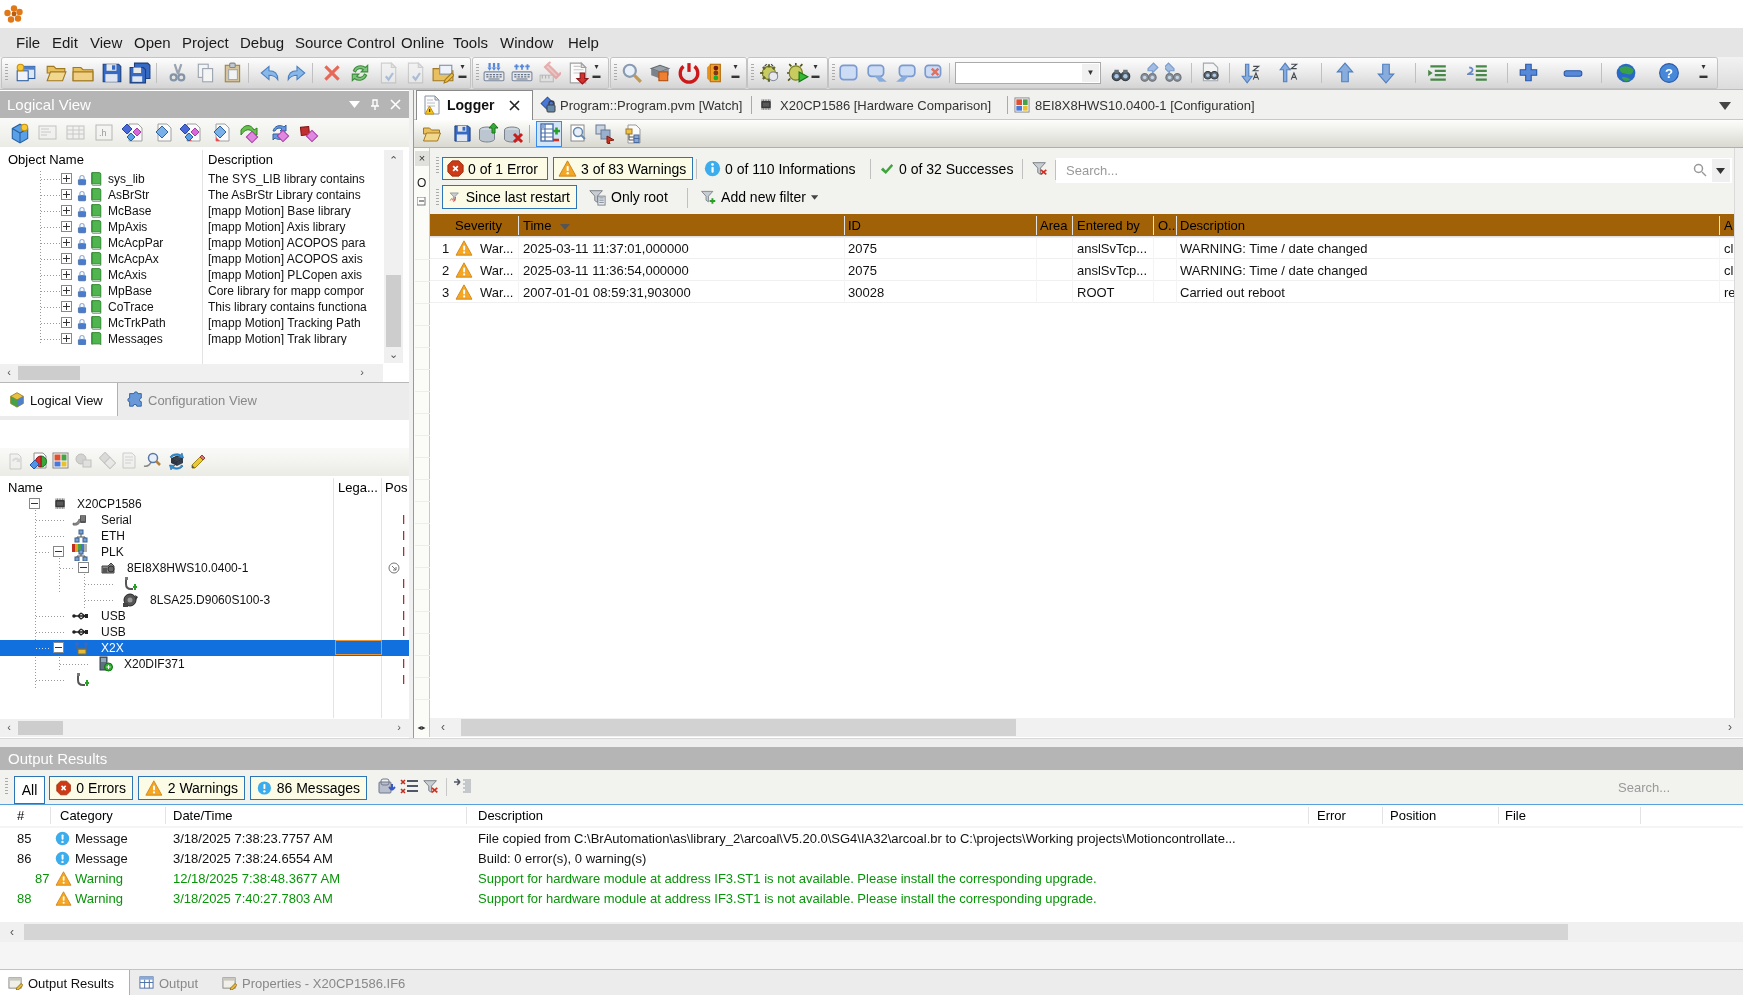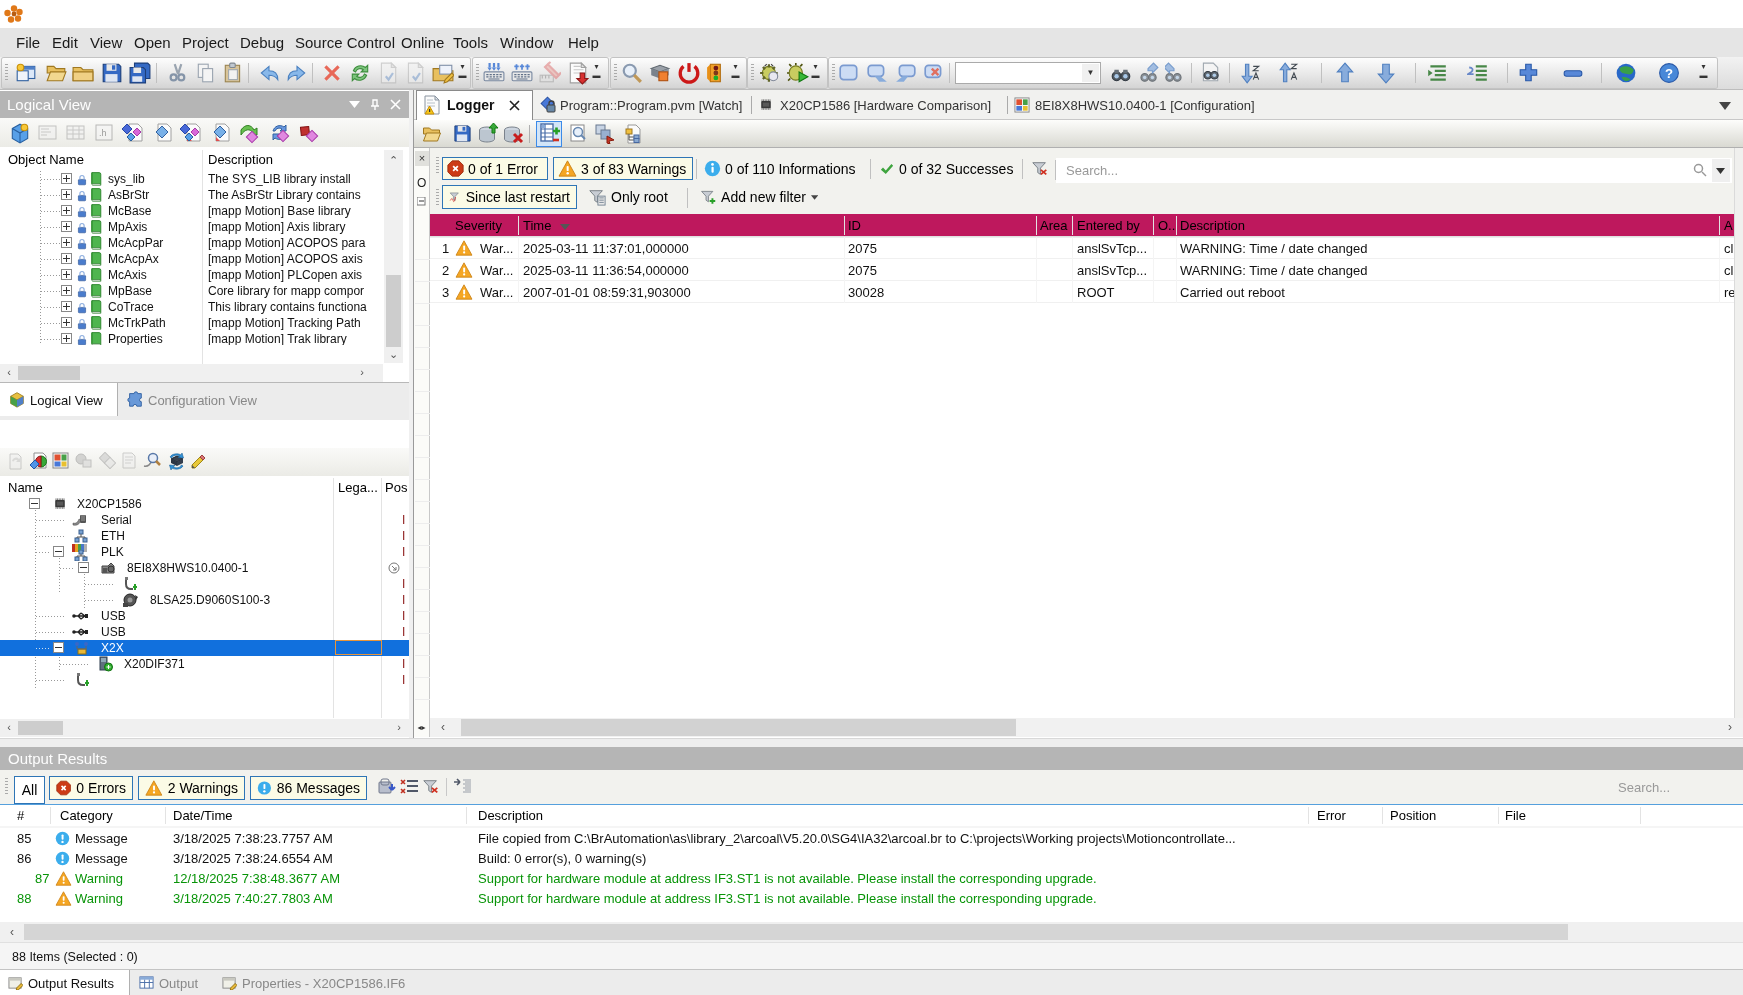--- a/index.html
+++ b/index.html
@@ -578,21 +578,21 @@
 <div class="treerow" style="left:0;top:0px;width:383px">
 <span class="abs" style="left:41px;top:8px;width:19px;height:1px;background:repeating-linear-gradient(90deg,#999 0 1px,transparent 1px 3px)"></span>
 <div class="plusbox plus" style="left:61px"></div>
 <svg class="abs" style="left:76px;top:3px" width="12" height="12">
             <use href="#i-lock"></use>
           </svg>
 <svg class="abs" style="left:88px;top:0px" width="16" height="16">
             <use href="#i-book"></use>
           </svg>
 <span class="abs" style="left:108px">sys_lib</span>
-<span class="abs" style="left:208px">The SYS_LIB library install</span>
+<span class="abs" style="left:208px">The SYS_LIB library contains</span>
 </div>
 <div class="treerow" style="left:0;top:16px;width:383px">
 <span class="abs" style="left:41px;top:8px;width:19px;height:1px;background:repeating-linear-gradient(90deg,#999 0 1px,transparent 1px 3px)"></span>
 <div class="plusbox plus" style="left:61px"></div>
 <svg class="abs" style="left:76px;top:3px" width="12" height="12">
             <use href="#i-lock"></use>
           </svg>
 <svg class="abs" style="left:88px;top:0px" width="16" height="16">
             <use href="#i-book"></use>
           </svg>
@@ -697,21 +697,21 @@
 </div>
 <div class="treerow" style="left:0;top:160px;width:383px">
 <span class="abs" style="left:41px;top:8px;width:19px;height:1px;background:repeating-linear-gradient(90deg,#999 0 1px,transparent 1px 3px)"></span>
 <div class="plusbox plus" style="left:61px"></div>
 <svg class="abs" style="left:76px;top:3px" width="12" height="12">
             <use href="#i-lock"></use>
           </svg>
 <svg class="abs" style="left:88px;top:0px" width="16" height="16">
             <use href="#i-book"></use>
           </svg>
-<span class="abs" style="left:108px">Properties</span>
+<span class="abs" style="left:108px">Messages</span>
 <span class="abs" style="left:208px">[mapp Motion] Trak library</span>
 </div>
   </div>
 
   <div class="abs sbtrack" style="left:384px;top:60px;width:19px;height:213px">
     <div class="arrowglyph" style="margin-top:2px">⌃</div>
     <div class="sbthumb abs" style="left:2px;top:125px;width:15px;height:72px"></div>
     <div class="arrowglyph abs" style="left:0;bottom:1px;width:19px">⌄</div>
   </div>
 
@@ -1117,21 +1117,21 @@
             <use href="#i-funnel"></use>
             <path d="M12 15h7m-3.5-3.5v7" stroke="#28a028" stroke-width="2.4"></path>
           </svg>
           <span>Add new filter</span>
       <svg width="8" height="5" viewBox="0 0 8 5">
             <path d="M0 0h8L4 5z" fill="#444"></path>
           </svg>
     </div>
   </div>
 
-  <div class="abs" style="left:16px;top:124px;width:1304px;height:23px;background:#be185d;border-bottom:1px solid #e0e0e0">
+  <div class="abs" style="left:16px;top:124px;width:1304px;height:23px;background:#a16207;border-bottom:1px solid #e0e0e0">
     <span class="abs colhdr" style="left:25px;top:4px">Severity</span>
     <span class="abs colhdr" style="left:93px;top:4px">Time</span>
     <svg class="abs" style="left:130px;top:10px" width="10" height="6" viewBox="0 0 10 6">
           <path d="M0 0h10L5 6z" fill="#555"></path>
         </svg>
     <span class="abs colhdr" style="left:418px;top:4px">ID</span>
     <span class="abs colhdr" style="left:610px;top:4px">Area</span>
     <span class="abs colhdr" style="left:647px;top:4px">Entered by</span>
     <span class="abs colhdr" style="left:728px;top:4px">O..</span>
     <span class="abs colhdr" style="left:750px;top:4px">Description</span>
@@ -1318,23 +1318,20 @@
 <span class="abs" style="left:478px;top:3px">Support for hardware module at address IF3.ST1 is not available. Please install the corresponding upgrade.</span>
 </div>
       </div>
   <div class="abs" style="left:0;top:168px;width:1743px;height:16px;background:#fff"></div>
 
   <div class="abs" style="left:0;top:184px;width:1743px;height:20px;background:#f0f0f0">
     <div class="arrowglyph abs" style="left:4px;top:2px;width:16px;font-size:12px">‹</div>
     <div class="sbthumb abs" style="left:24px;top:2px;width:1544px;height:16px;background:#d5d5d5"></div>
   </div>
 
-  <div class="abs" style="left:0;top:204px;width:1743px;height:27px;background:#f5f5f5;border-top:1px solid #e0e0e0">
-    <span class="abs" style="left:12px;top:7px;font-size:12.5px">88 Items (Selected : 0)</span>
-  </div>
 
   <div class="abs" style="left:0;top:231px;width:1743px;height:26px;background:#ececec;border-top:1px solid #c4c4c4">
     <div class="abs" style="left:0;top:0;width:130px;height:26px;background:#fff;border-right:1px solid #b0b0b0">
       <svg class="abs" style="left:8px;top:5px" width="15" height="15" viewBox="0 0 16 16">
             <rect x="1" y="3" width="13" height="11" fill="#f0f0e8" stroke="#888"></rect>
             <rect x="1" y="3" width="13" height="3" fill="#c8c8c0"></rect>
             <path d="M9 14l5-5 2 2-5 5h-2z" fill="#e8b838" stroke="#907010"></path>
           </svg>
       <span class="abs" style="left:28px;top:6px;font-size:13px">Output Results</span>
     </div>

